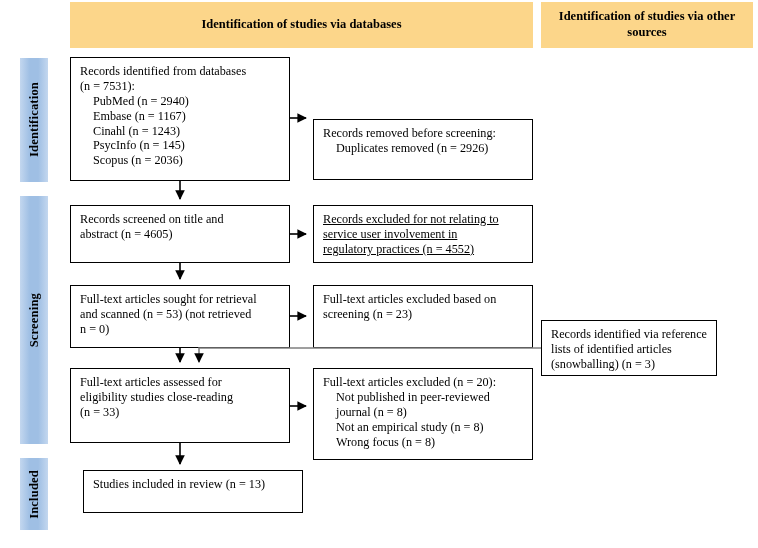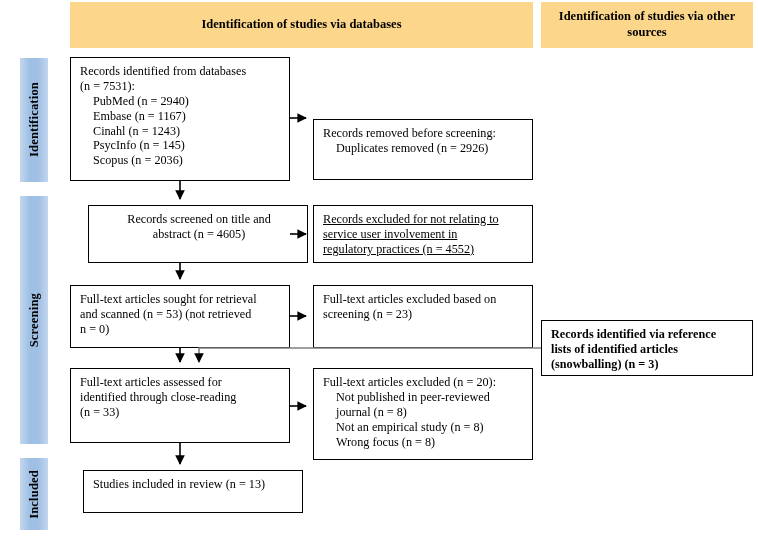--- a/index.html
+++ b/index.html
@@ -111,21 +111,21 @@
     <span class="ln indent">Cinahl (n = 1243)</span>
     <span class="ln indent">PsycInfo (n = 145)</span>
     <span class="ln indent">Scopus (n = 2036)</span>
   </div>
 
   <div class="box" style="left:313px; top:87px; width:220px; height:61px;margin-top:32px;">
     <span class="ln">Records removed before screening:</span>
     <span class="ln indent">Duplicates removed (n = 2926)</span>
   </div>
 
-  <div class="box" style="left:88px; top:205px; width:220px; height:58px;text-align:center;">
+  <div class="box" style="left:70px; top:205px; width:220px; height:58px;">
     <span class="ln">Records screened on title and</span>
     <span class="ln">abstract (n = 4605)</span>
   </div>
 
   <div class="box" style="left:313px; top:205px; width:220px; height:58px;text-decoration:underline;">
     <span class="ln">Records excluded for not relating to</span>
     <span class="ln">service user involvement in</span>
     <span class="ln">regulatory practices (n = 4552)</span>
   </div>
 
@@ -133,29 +133,29 @@
     <span class="ln">Full-text articles sought for retrieval</span>
     <span class="ln">and scanned (n = 53) (not retrieved</span>
     <span class="ln">n = 0)</span>
   </div>
 
   <div class="box" style="left:313px; top:285px; width:220px; height:63px;">
     <span class="ln">Full-text articles excluded based on</span>
     <span class="ln">screening (n = 23)</span>
   </div>
 
-  <div class="box" style="left:541px; top:320px; width:212px; height:56px;font-weight:bold;">
+  <div class="box" style="left:541px; top:320px; width:176px; height:56px;">
     <span class="ln">Records identified via reference</span>
     <span class="ln">lists of identified articles</span>
     <span class="ln">(snowballing) (n = 3)</span>
   </div>
 
   <div class="box" style="left:70px; top:368px; width:220px; height:75px;">
     <span class="ln">Full-text articles assessed for</span>
-    <span class="ln">identified through close-reading</span>
+    <span class="ln">eligibility studies close-reading</span>
     <span class="ln">(n = 33)</span>
   </div>
 
   <div class="box" style="left:313px; top:368px; width:220px; height:92px;">
     <span class="ln">Full-text articles excluded (n = 20):</span>
     <span class="ln indent">Not published in peer-reviewed</span>
     <span class="ln indent">journal (n = 8)</span>
     <span class="ln indent">Not an empirical study (n = 8)</span>
     <span class="ln indent">Wrong focus (n = 8)</span>
   </div>

